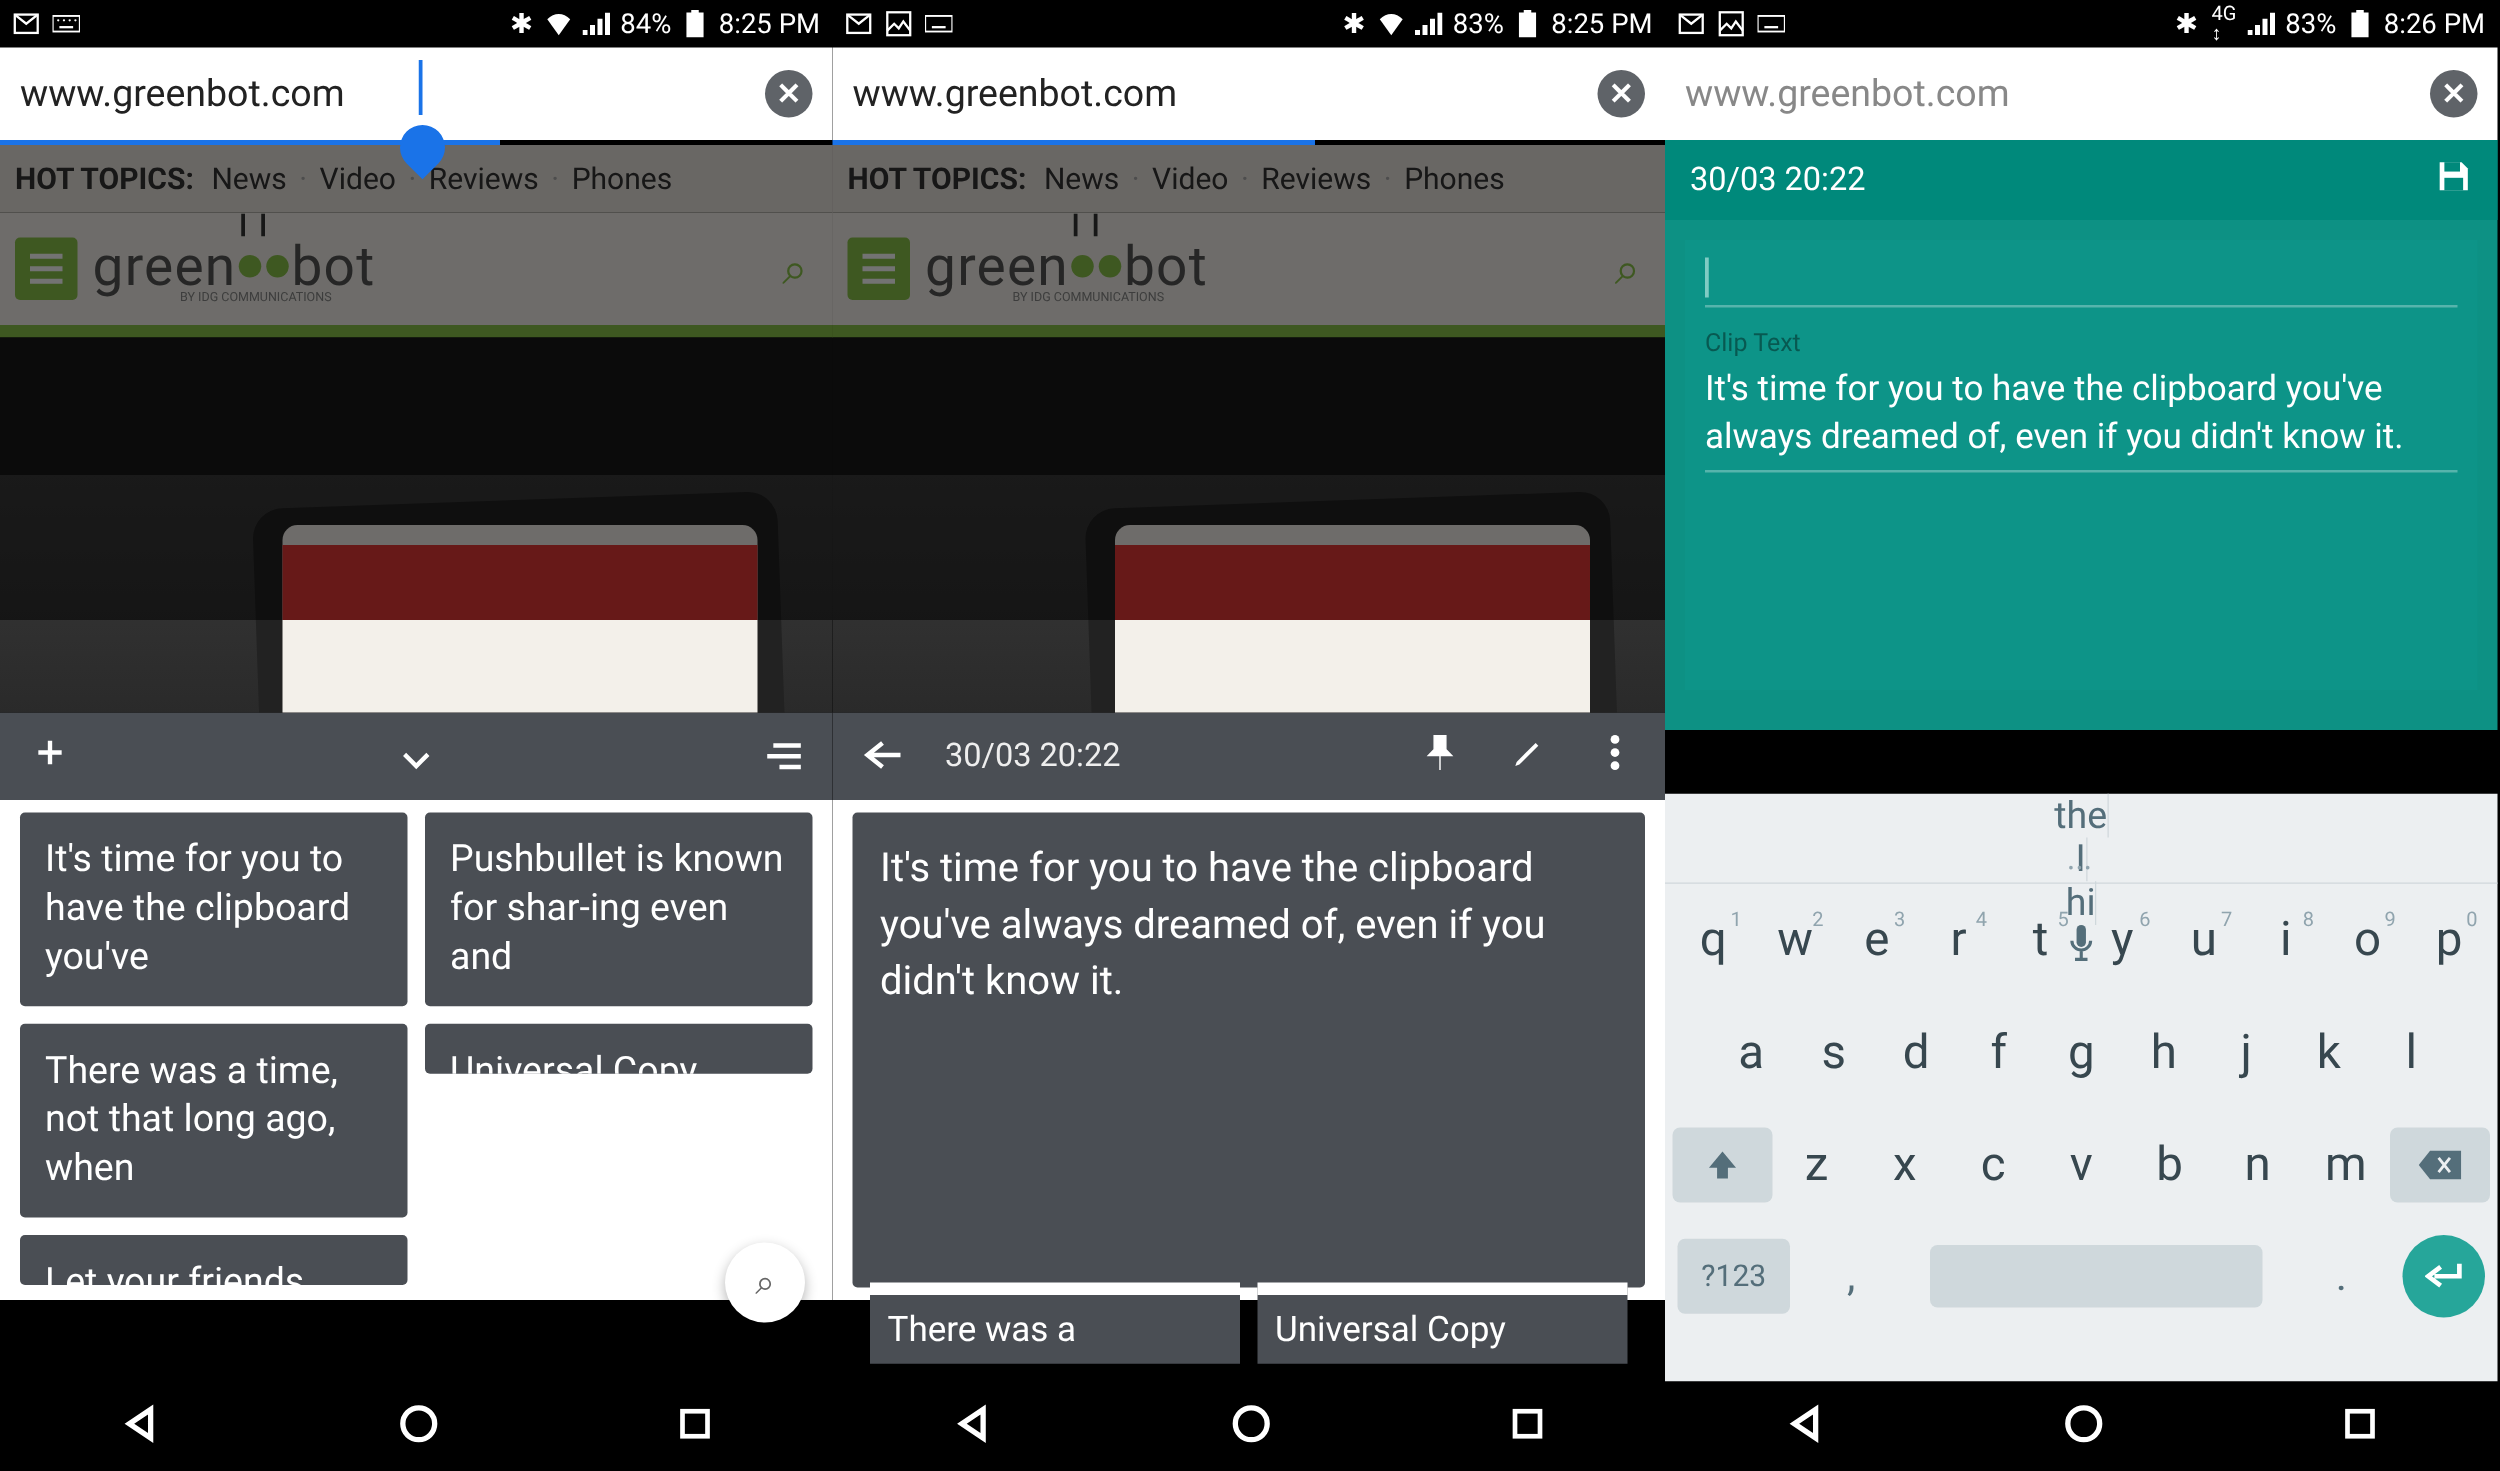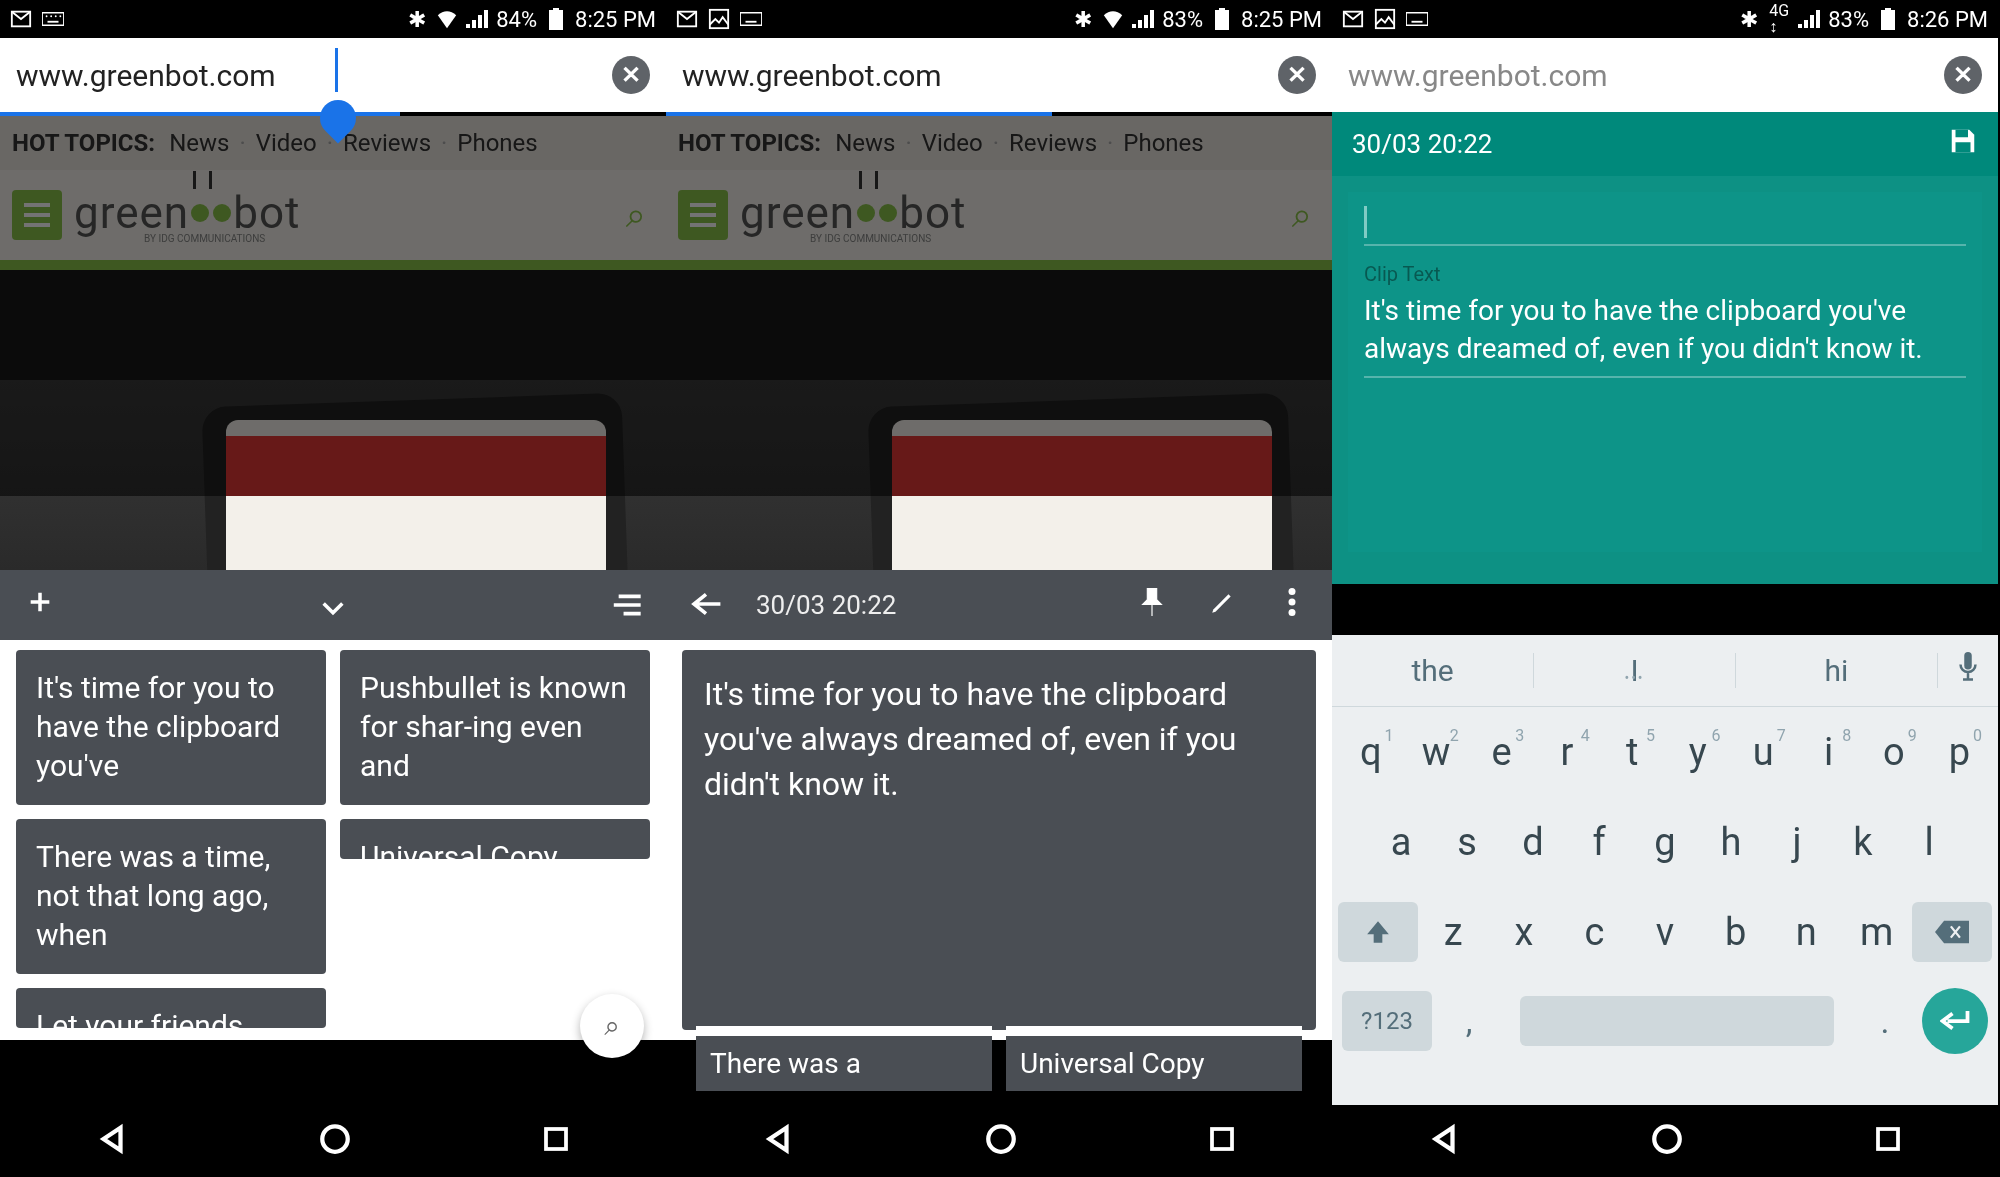--- a/index.html
+++ b/index.html
@@ -57,31 +57,31 @@
 .teal-panel { position:absolute; top:112px; left:0; right:0; height:472px; background:#0d9184; z-index:10; }
 .teal-header { height:64px; background:#00897b; display:flex; align-items:center; justify-content:space-between; padding:0 20px; color:#fff; font-size:26px;}
 .teal-body { background:#0d9488; margin:16px; padding:10px 16px; height:360px; }
 .teal-label { color:rgba(255,255,255,0.3); font-size:20px; }
 .teal-title-line { border-bottom:2px solid rgba(255,255,255,0.3); height:40px; margin-bottom:16px;}
 .teal-cursor { width:3px; height:32px; background:#80cbc4; margin-top:4px;}
 .teal-label2 { color:rgba(0,0,0,0.4); font-size:20px; margin-top:6px;}
 .teal-text { color:#fff; font-size:28px; line-height:1.35; margin-top:6px; border-bottom:2px solid rgba(255,255,255,0.3); padding-bottom:8px;}
 
 .keyboard { position:absolute; bottom:72px; left:0; right:0; height:470px; background:#eceff1; z-index:20;}
-.kb-suggest { height:72px; display:flex; align-items:center; border-bottom:1px solid #cfd8dc;}
+.kb-suggest { height:72px; display:flex; align-items:center; border-bottom:1px solid #cfd8dc;flex-direction:column;}
 .kb-sug { flex:1; text-align:center; color:#546e7a; font-size:30px; border-right:1px solid #cfd8dc; position:relative;}
 .kb-sug:last-of-type { border:none; }
 .kb-mic { width:60px; text-align:center; color:#546e7a; font-size:30px;}
 .kb-dots { position:absolute; bottom:2px; left:50%; transform:translateX(-50%); font-size:14px; color:#90a4ae; letter-spacing:2px;}
 .kb-row { display:flex; justify-content:space-around; align-items:center; height:90px; padding:0 6px;}
 .kb-key { flex:1; text-align:center; color:#37474f; font-size:38px; position:relative;}
 .kb-key .num { position:absolute; top:-4px; right:10px; font-size:16px; color:#90a4ae;}
 .kb-row2 { padding:0 36px; }
 .kb-shift, .kb-back { width:80px; height:60px; background:#cfd8dc; border-radius:6px; display:flex; align-items:center; justify-content:center; color:#546e7a; font-size:28px;}
-.kb-row4 { display:flex; align-items:center; height:88px; padding:0 10px; gap:12px;}
+.kb-row4 { display:flex; align-items:center; height:88px; padding:0 10px; gap:24px;}
 .kb-sym { width:90px; height:60px; background:#cfd8dc; border-radius:6px; display:flex; align-items:center; justify-content:center; color:#546e7a; font-size:24px;}
 .kb-space { flex:1; height:50px; background:#cfd8dc; border-radius:6px; margin:0 14px;}
 .kb-enter { width:66px; height:66px; background:#26a69a; border-radius:50%; display:flex; align-items:center; justify-content:center; color:#fff; font-size:34px;}
 .kb-comma, .kb-period { width:50px; text-align:center; color:#546e7a; font-size:34px;}
 
 .url-dim { color:#888 !important; }
 </style>
 </head>
 <body>
 

